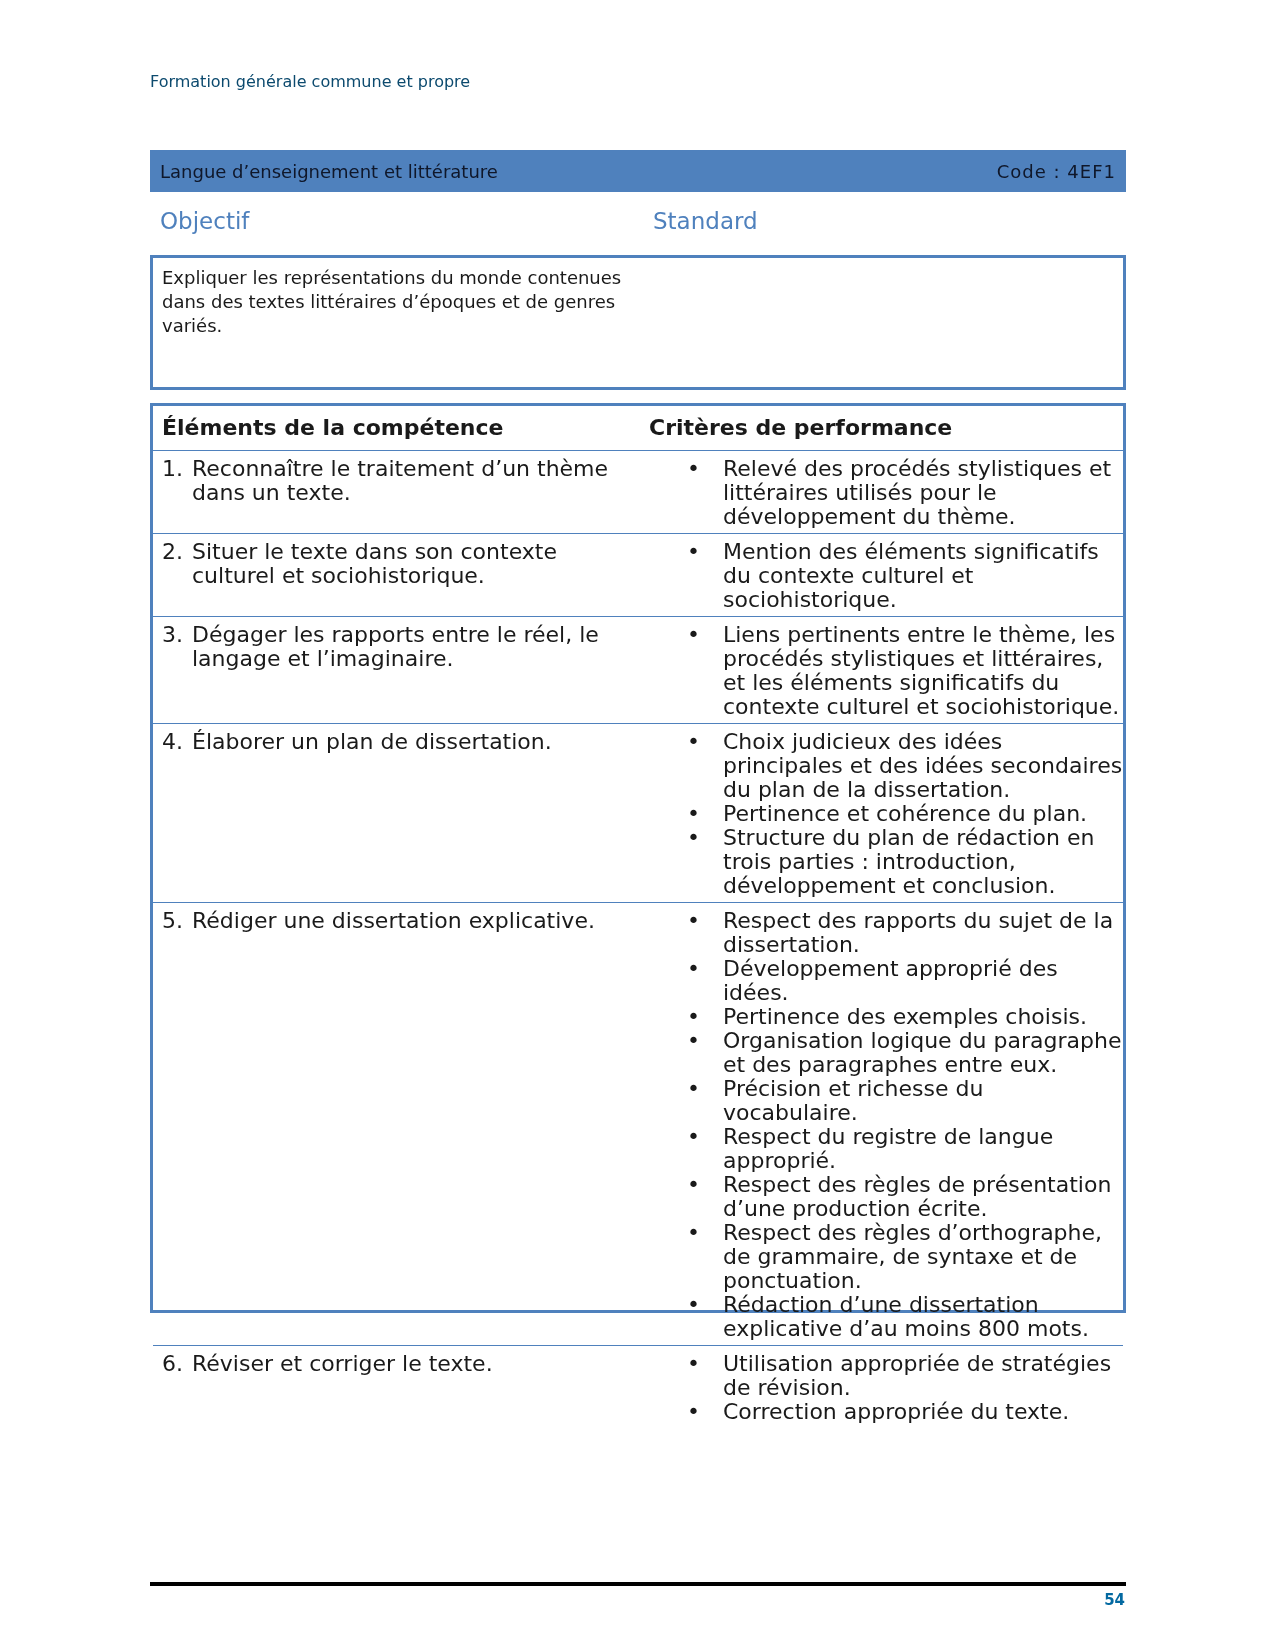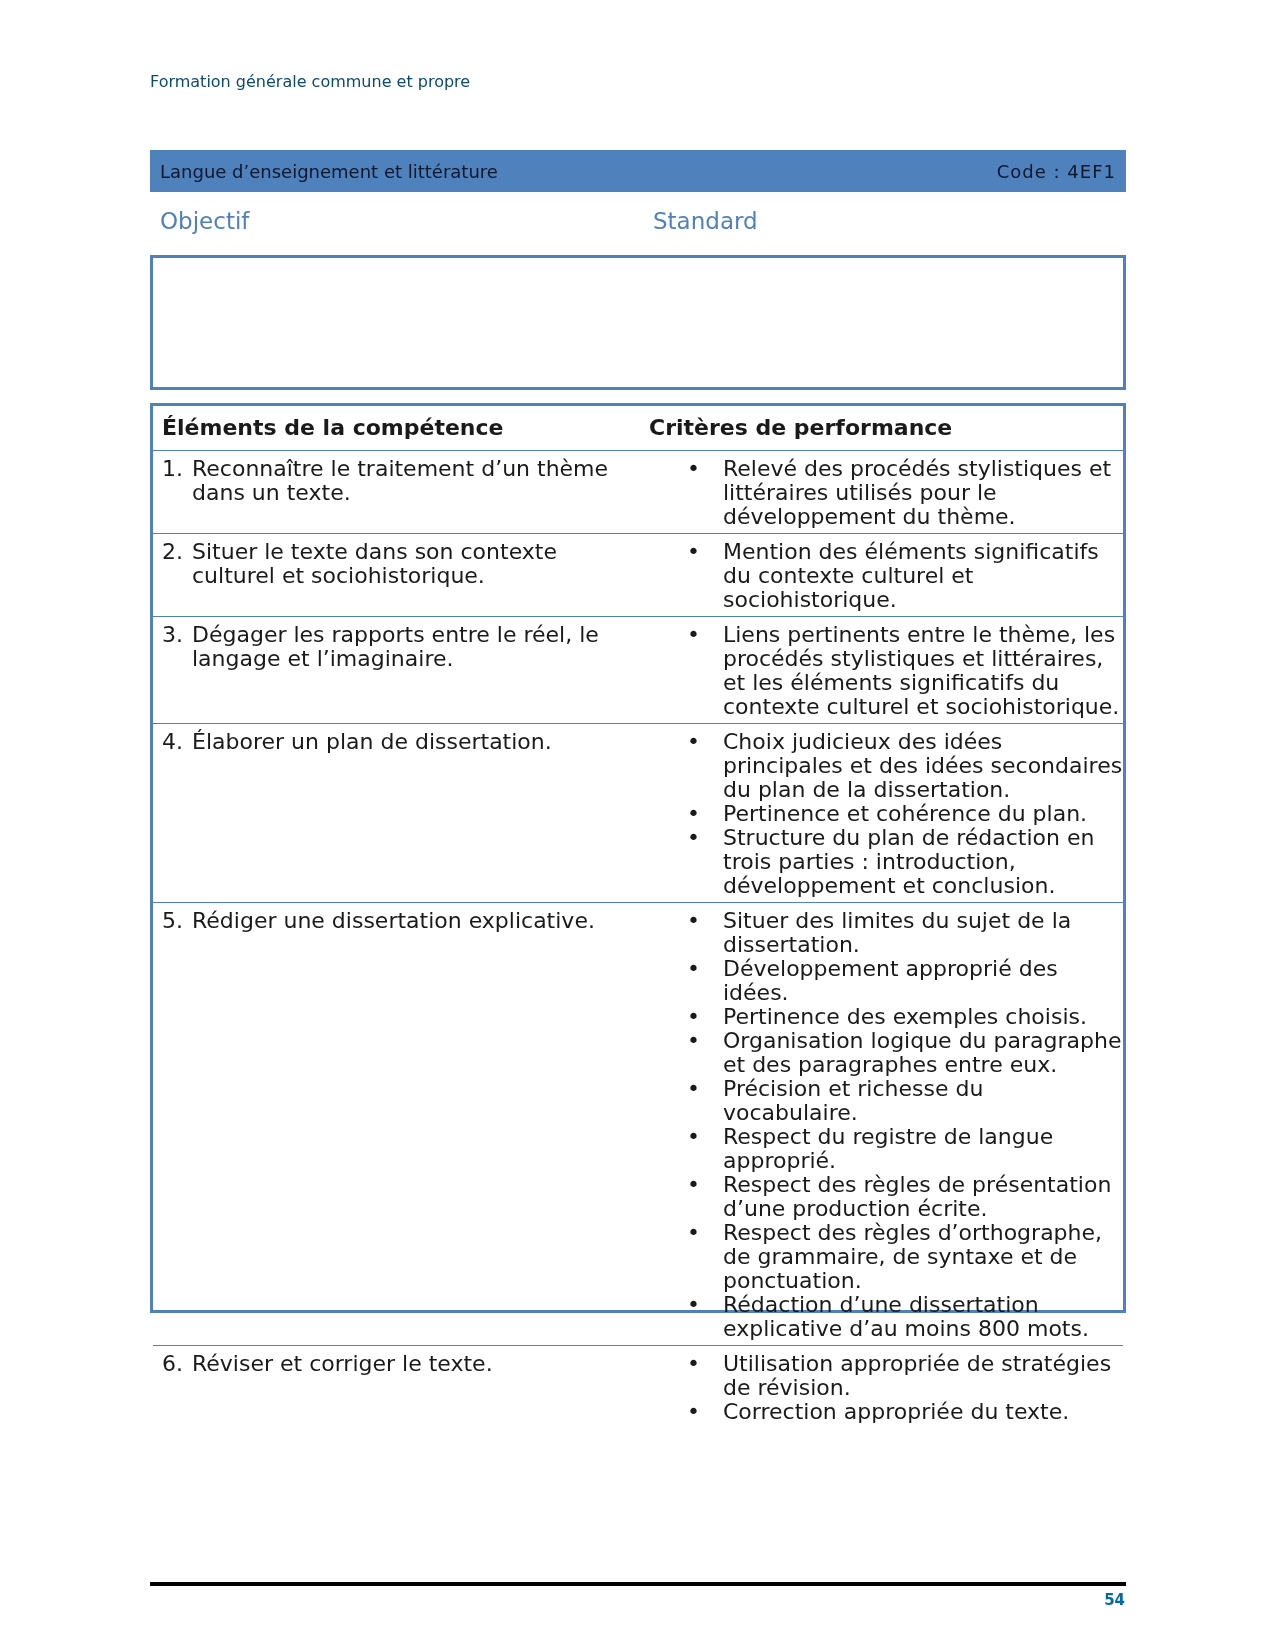--- a/index.html
+++ b/index.html
@@ -39,20 +39,21 @@
   <span>Langue d’enseignement et littérature</span>
   <span class="code">Code : 4EF1</span>
 </div>
 
 <div class="subheads">
   <span class="sh-objectif">Objectif</span>
   <span class="sh-standard">Standard</span>
 </div>
 
 <div class="box enonce">
+  <div class="txt">Expliquer les représentations du monde contenues dans des textes littéraires d’époques et de genres variés.</div>
 </div>
 
 <div class="box elements">
   <table>
     <thead>
       <tr>
         <th class="c1">Éléments de la compétence</th>
         <th>Critères de performance</th>
       </tr>
     </thead>
@@ -133,21 +134,21 @@
           <td class="c1">
             <div class="num-item">
               <span class="n">5.</span>
               <span>Rédiger une dissertation explicative.</span>
             </div>
           </td>
           <td>
             <ul>
               <li>
                 <span class="b">•</span>
-                <span>Situer des limites du sujet de la dissertation.</span>
+                <span>Respect des rapports du sujet de la dissertation.</span>
               </li>
               <li>
                 <span class="b">•</span>
                 <span>Développement approprié des idées.</span>
               </li>
               <li>
                 <span class="b">•</span>
                 <span>Pertinence des exemples choisis.</span>
               </li>
               <li>

